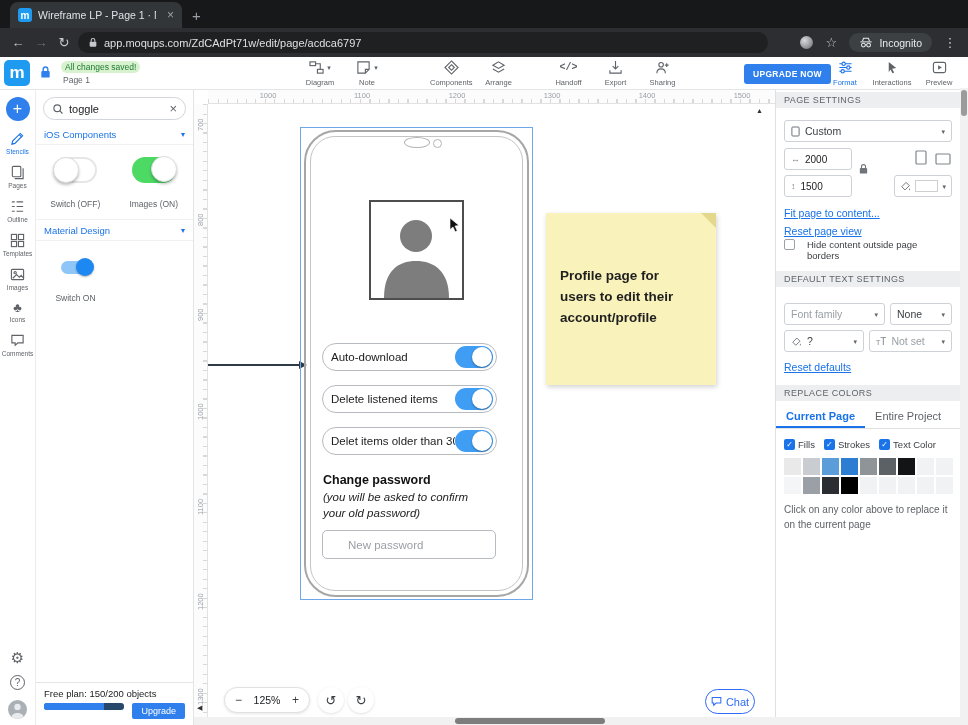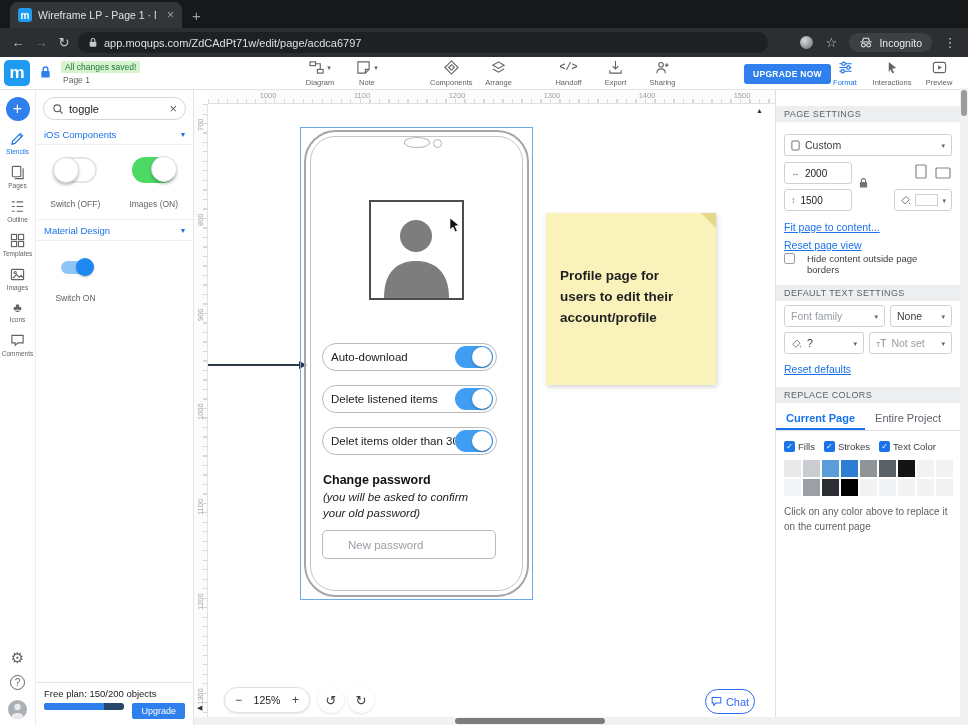--- a/index.html
+++ b/index.html
@@ -22,21 +22,21 @@
   .url{color:#dde0e3;font-size:11px;white-space:nowrap;overflow:hidden}
   .addr-right{margin-left:auto;display:flex;align-items:center;gap:9px}
   .ext-icon{width:13px;height:13px;border-radius:50%;background:radial-gradient(circle at 35% 35%,#d9dadd,#66696e)}
   .incog{display:flex;align-items:center;gap:6px;background:#3d4043;border-radius:12px;padding:3px 10px;color:#e8eaed;font-size:10.5px}
 
   
   .appbar{position:absolute;top:57px;left:0;right:0;height:33px;background:#fff;border-bottom:1px solid #e3e4e6}
   .left-block{position:absolute;left:4px;top:3px;display:flex;align-items:flex-start;gap:9px}
   .logo{width:26px;height:26px;border-radius:5px;background:#1e9bf0;color:#fff;font-weight:bold;font-size:17px;display:flex;align-items:center;justify-content:center}
   .saved-col{display:flex;flex-direction:column;gap:2px;margin-top:1px}
-  .saved-badge{background:#d8f2cf;color:#1d7a31;font-size:8.5px;padding:1px 4px;border-radius:1px;white-space:nowrap}
+  .saved-badge{background:#d8f2cf;color:#1d7a31;font-size:8.5px;padding:1px 4px;border-radius:6px;white-space:nowrap}
   .page-name{font-size:8.5px;color:#5f6368;padding-left:2px}
   .applock{margin-top:5px}
   .menu{position:absolute;left:299px;top:3px;display:flex;align-items:flex-start}
   .mitem{min-width:42px;display:flex;flex-direction:column;align-items:center;margin-right:5px}
   .mitem .ic-row{height:15px;display:flex;align-items:center;gap:3px}
   .mitem .lbl{font-size:7.5px;color:#5f6368;margin-top:3px;white-space:nowrap}
   .caret{color:#5f6368;font-size:7px;line-height:1}
   .gap1{margin-right:42px}
   .gap2{margin-right:28px}
   .handoff-glyph{font-family:"Liberation Mono","DejaVu Sans Mono",monospace;font-size:10px;font-weight:bold;color:#5f6368}
@@ -117,39 +117,39 @@
   .zoom{position:absolute;left:30px;top:597px;width:86px;height:26px;background:#fff;border:1px solid #e1e1e1;border-radius:14px;display:flex;align-items:center;justify-content:space-between;padding:0 10px;box-shadow:0 1px 3px rgba(0,0,0,.1)}
   .zoom .zbtn{font-size:12px;color:#3c4043}
   .zoom .zlevel{font-size:10.5px;color:#202124}
   .ur{position:absolute;left:124px;top:597px;display:flex;gap:4px}
   .ur-btn{width:26px;height:26px;border-radius:50%;background:#fff;box-shadow:0 1px 3px rgba(0,0,0,.12);display:flex;align-items:center;justify-content:center;font-size:13px;color:#3c4043}
   .chat{position:absolute;left:511px;top:599px;width:50px;height:25px;border:1.5px solid #2f6bf5;border-radius:13px;background:#fff;color:#2f6bf5;display:flex;align-items:center;justify-content:center;gap:4px;font-size:11px}
 
   
   .fpanel{position:absolute;left:775px;top:90px;width:185px;bottom:8px;background:#fff;border-left:1px solid #e0e0e0;color:#3c4043;overflow:hidden}
   .fhead{height:16px;background:#eceef0;color:#5f6368;font-size:9px;letter-spacing:.4px;display:flex;align-items:center;padding:0 8px}
-  .fhead.first{margin-top:16px}
+  .fhead.first{margin-top:2px}
   .fbody{padding:0 8px}
   .fselect{height:22px;border:1px solid #ced2d6;border-radius:3px;display:flex;align-items:center;padding:0 6px;gap:5px;font-size:10.5px;color:#3c4043;background:#fff}
   .fselect .caret{margin-left:auto;font-size:7px;color:#5f6368}
   .fselect.ghost{color:#9aa0a6}
   .mt12{margin-top:12px}.mt10{margin-top:10px}
   .size-wrap{position:relative;margin-top:6px;height:50px}
   .finput{position:absolute;width:68px;height:22px;border:1px solid #ced2d6;border-radius:3px;display:flex;align-items:center;gap:5px;padding:0 6px;background:#fff}
   .finput .pfx{font-size:9px;color:#80868b}
   .finput .val{font-size:10px;color:#202124}
   .lockwh{position:absolute;left:74px;top:15px}
   .orient-p{position:absolute;right:25px;top:2px}
   .orient-l{position:absolute;right:1px;top:5px}
   .bgcolor{position:absolute;right:0;top:27px;width:58px;height:22px;border:1px solid #ced2d6;border-radius:3px;display:flex;align-items:center;gap:4px;padding:0 5px;background:#fff}
   .bgswatch{width:24px;height:12px;background:#fff;border:1px solid #cfcfcf}
   .flink{display:block;color:#1a73e8;font-size:10.5px;text-decoration:underline;margin-top:9px}
   .fcheckrow{display:flex;align-items:flex-start;gap:12px;margin-top:2px;font-size:9.5px;color:#3c4043}
   .cbox{width:11px;height:11px;border:1px solid #9aa0a6;border-radius:2px;background:#fff;flex:none}
-  .frow{display:flex;gap:5px;margin-top:4px}
+  .frow{display:flex;gap:5px;margin-top:16px}
   .tsize-icon{display:flex;align-items:baseline;color:#80868b}
   .ftabs{display:flex;border-bottom:1px solid #e0e0e0;margin-top:2px}
   .ftab{padding:7px 10px 6px;font-size:11px;color:#5f6368}
   .ftab.active{color:#1a73e8;font-weight:bold;box-shadow:inset 0 -2px 0 #1a73e8}
   .ckrow{display:flex;align-items:center;gap:9px;margin:10px 8px 0}
   .ck{display:flex;align-items:center;gap:3px;font-size:9.5px;color:#3c4043}
   .ck .box{width:11px;height:11px;background:#1a73e8;border-radius:2px;color:#fff;font-size:8px;display:flex;align-items:center;justify-content:center;flex:none}
   .swatches{display:grid;grid-template-columns:repeat(9,17px);gap:2px;margin:8px 8px 0}
   .sw{width:17px;height:17px}
   .hint{margin:9px 8px 0;font-size:10px;color:#5f6368;line-height:1.45}

